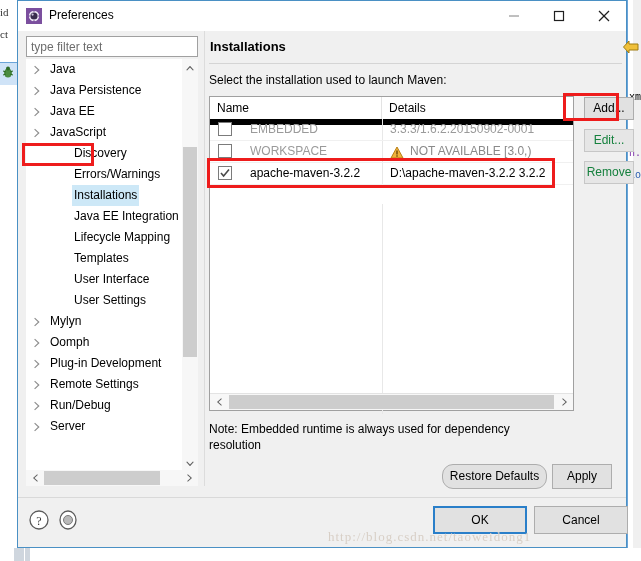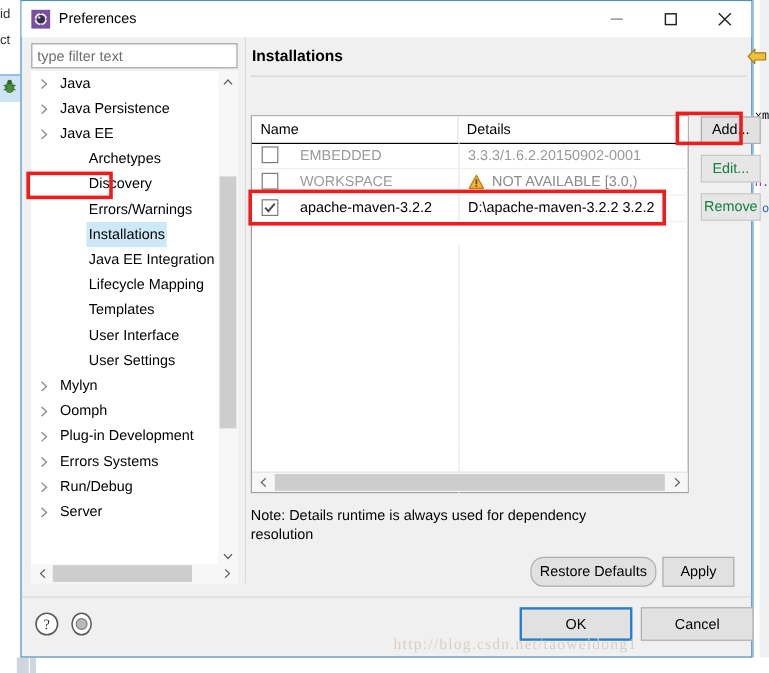--- a/index.html
+++ b/index.html
@@ -13,21 +13,21 @@
   
   #bg {
     position: absolute; left: 0; top: 0; width: 641px; height: 561px;
     background: #ffffff;
   }
   .bg-left-strip {
     position: absolute; left: 0; top: 0; width: 17px; height: 561px;
     background: #ffffff;
   }
   .bg-left-txt {
-    position: absolute; left: 0; font-size: 11px; color: #333; font-family: Liberation Sans, sans-serif; text-align: center;
+    position: absolute; left: 0; font-size: 11px; color: #333; font-family: Liberation Serif, serif; text-align: center;
   }
   .bg-left-tabsel {
     position: absolute; left: 0; top: 62px; width: 17px; height: 22px;
     background: #cfe3f7; border-top: 1px solid #6ba4d8;
   }
   .bg-bug {
     position: absolute; left: 1px; top: 65px; width: 14px; height: 14px;
   }
   .bg-right-scroll {
     position: absolute; left: 633px; top: 0; width: 8px; height: 548px;
@@ -184,21 +184,21 @@
   .table-box {
     position: absolute; left: 191px; top: 95px;
     width: 365px; height: 315px;
     background: #fff;
     border: 1px solid #a0a0a0;
     box-sizing: border-box;
   }
   .tbl-head {
     position: absolute; left: 0; top: 0; right: 0; height: 22px;
     background: #fff;
-    border-bottom: 1px solid #000000;
+    border-bottom: 6px solid #000000;
   }
   .th {
     position: absolute; top: 0; height: 22px; line-height: 22px;
     font-size: 12px; color: #000;
     box-sizing: border-box;
   }
   .th-name { left: 0; width: 172px; padding-left: 7px; border-right: 1px solid #e3e3e3; }
   .th-det  { left: 172px; right: 0; padding-left: 7px; }
 
   .tbl-body { position: absolute; left: 0; top: 22px; right: 0; bottom: 17px; }
@@ -410,22 +410,27 @@
           <span class="lbl">Java Persistence</span>
         </div>
         <div class="tree-item lvl0">
           <span class="arrow">
             <svg width="7" height="10" viewBox="0 0 7 10">
               <path d="M1 0.8 L5.6 5 L1 9.2 L0.2 8.4 L3.9 5 L0.2 1.6 Z" fill="#8d8d8d"></path>
             </svg>
           </span>
           <span class="lbl">Java EE</span>
         </div>
-        <div class="tree-item lvl1">
-          <span class="lbl">Archetypes</span>
+        <div class="tree-item lvl0">
+          <span class="arrow">
+            <svg width="7" height="10" viewBox="0 0 7 10">
+              <path d="M1 0.8 L5.6 5 L1 9.2 L0.2 8.4 L3.9 5 L0.2 1.6 Z" fill="#8d8d8d"></path>
+            </svg>
+          </span>
+          <span class="lbl">JavaScript</span>
         </div>
         <div class="tree-item lvl1">
           <span class="lbl">Discovery</span>
         </div>
         <div class="tree-item lvl1">
           <span class="lbl">Errors/Warnings</span>
         </div>
         <div class="tree-item lvl1 selected">
           <span class="lbl">Installations</span>
         </div>
@@ -467,21 +472,21 @@
             </svg>
           </span>
           <span class="lbl">Plug-in Development</span>
         </div>
         <div class="tree-item lvl0">
           <span class="arrow">
             <svg width="7" height="10" viewBox="0 0 7 10">
               <path d="M1 0.8 L5.6 5 L1 9.2 L0.2 8.4 L3.9 5 L0.2 1.6 Z" fill="#8d8d8d"></path>
             </svg>
           </span>
-          <span class="lbl">Errors Systems</span>
+          <span class="lbl">Remote Settings</span>
         </div>
         <div class="tree-item lvl0">
           <span class="arrow">
             <svg width="7" height="10" viewBox="0 0 7 10">
               <path d="M1 0.8 L5.6 5 L1 9.2 L0.2 8.4 L3.9 5 L0.2 1.6 Z" fill="#8d8d8d"></path>
             </svg>
           </span>
           <span class="lbl">Run/Debug</span>
         </div>
         <div class="tree-item lvl0">
@@ -531,20 +536,21 @@
     <div class="nav-ic" style="left:0px;">
       <svg width="18" height="16" viewBox="0 0 18 16">
         <path d="M7 2 L7 5 L16 5 L16 11 L7 11 L7 14 L1.5 8 Z" fill="#f0c03a" stroke="#a07c10" stroke-width="1" stroke-linejoin="round"></path>
       </svg>
     </div>
 
   </div>
 
   <div class="title-rule"></div>
 
+  <div class="desc">Select the installation used to launch Maven:</div>
 
   <div class="table-box">
     <div class="tbl-head">
       <div class="th th-name">Name</div>
       <div class="th th-det">Details</div>
     </div>
 
     <div class="tbl-body">
       <div id="table-rows">
           <div class="trow">
@@ -621,21 +627,21 @@
             <path d="M0.8 0.7 L5 4.5 L0.8 8.3 L0.2 7.5 L3.5 4.5 L0.2 1.5 Z" fill="#606060"></path>
           </svg>
       </div>
     </div>
   </div>
 
   <div class="sbtn" style="top:96px;">Add...</div>
   <div class="sbtn disabled" style="top:128px;">Edit...</div>
   <div class="sbtn disabled" style="top:160px;">Remove</div>
 
-  <div class="note">Note: Details runtime is always used for dependency resolution</div>
+  <div class="note">Note: Embedded runtime is always used for dependency resolution</div>
 
   <div class="bbtn btn-restore">Restore Defaults</div>
   <div class="bbtn btn-apply">Apply</div>
 
   <div class="bottom-sep"></div>
 
   <div class="help-ic">
     <svg width="22" height="22" viewBox="0 0 22 22">
       <circle cx="11" cy="11" r="9" fill="#ffffff" stroke="#5b5b5b" stroke-width="1.3"></circle>
       <text x="11" y="15.5" font-size="12" text-anchor="middle" fill="#333" font-family="Liberation Serif, serif">?</text>

